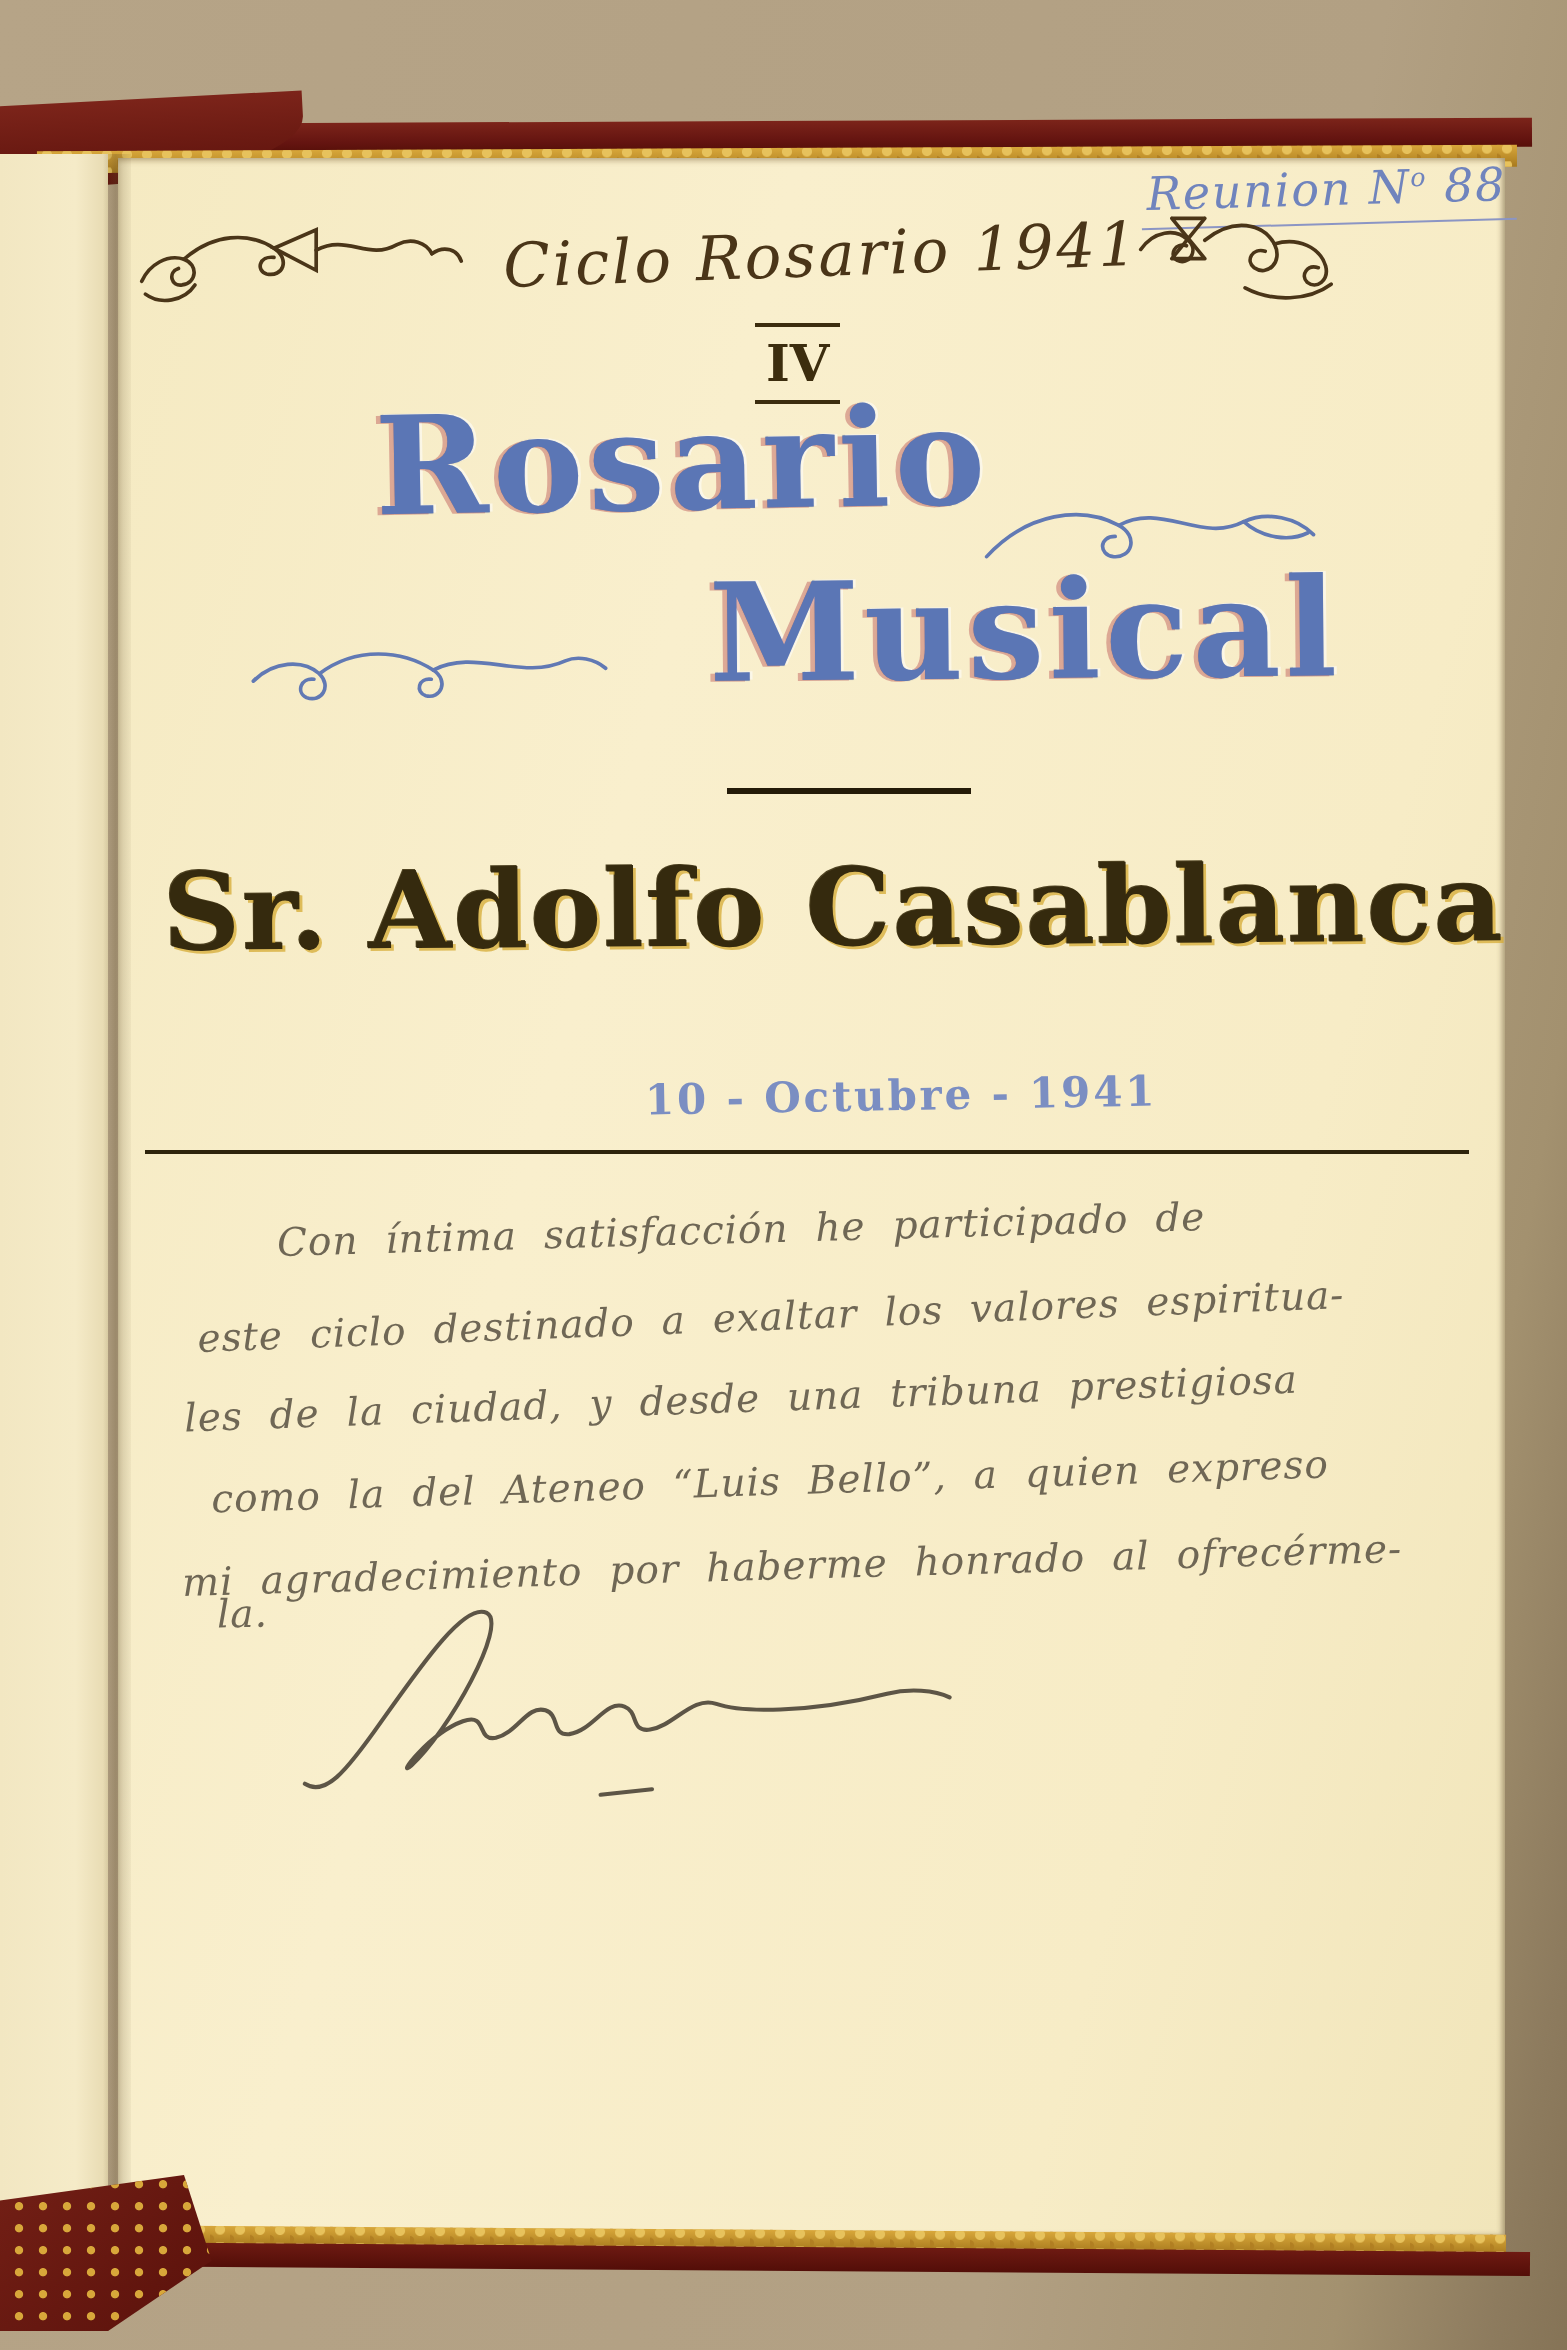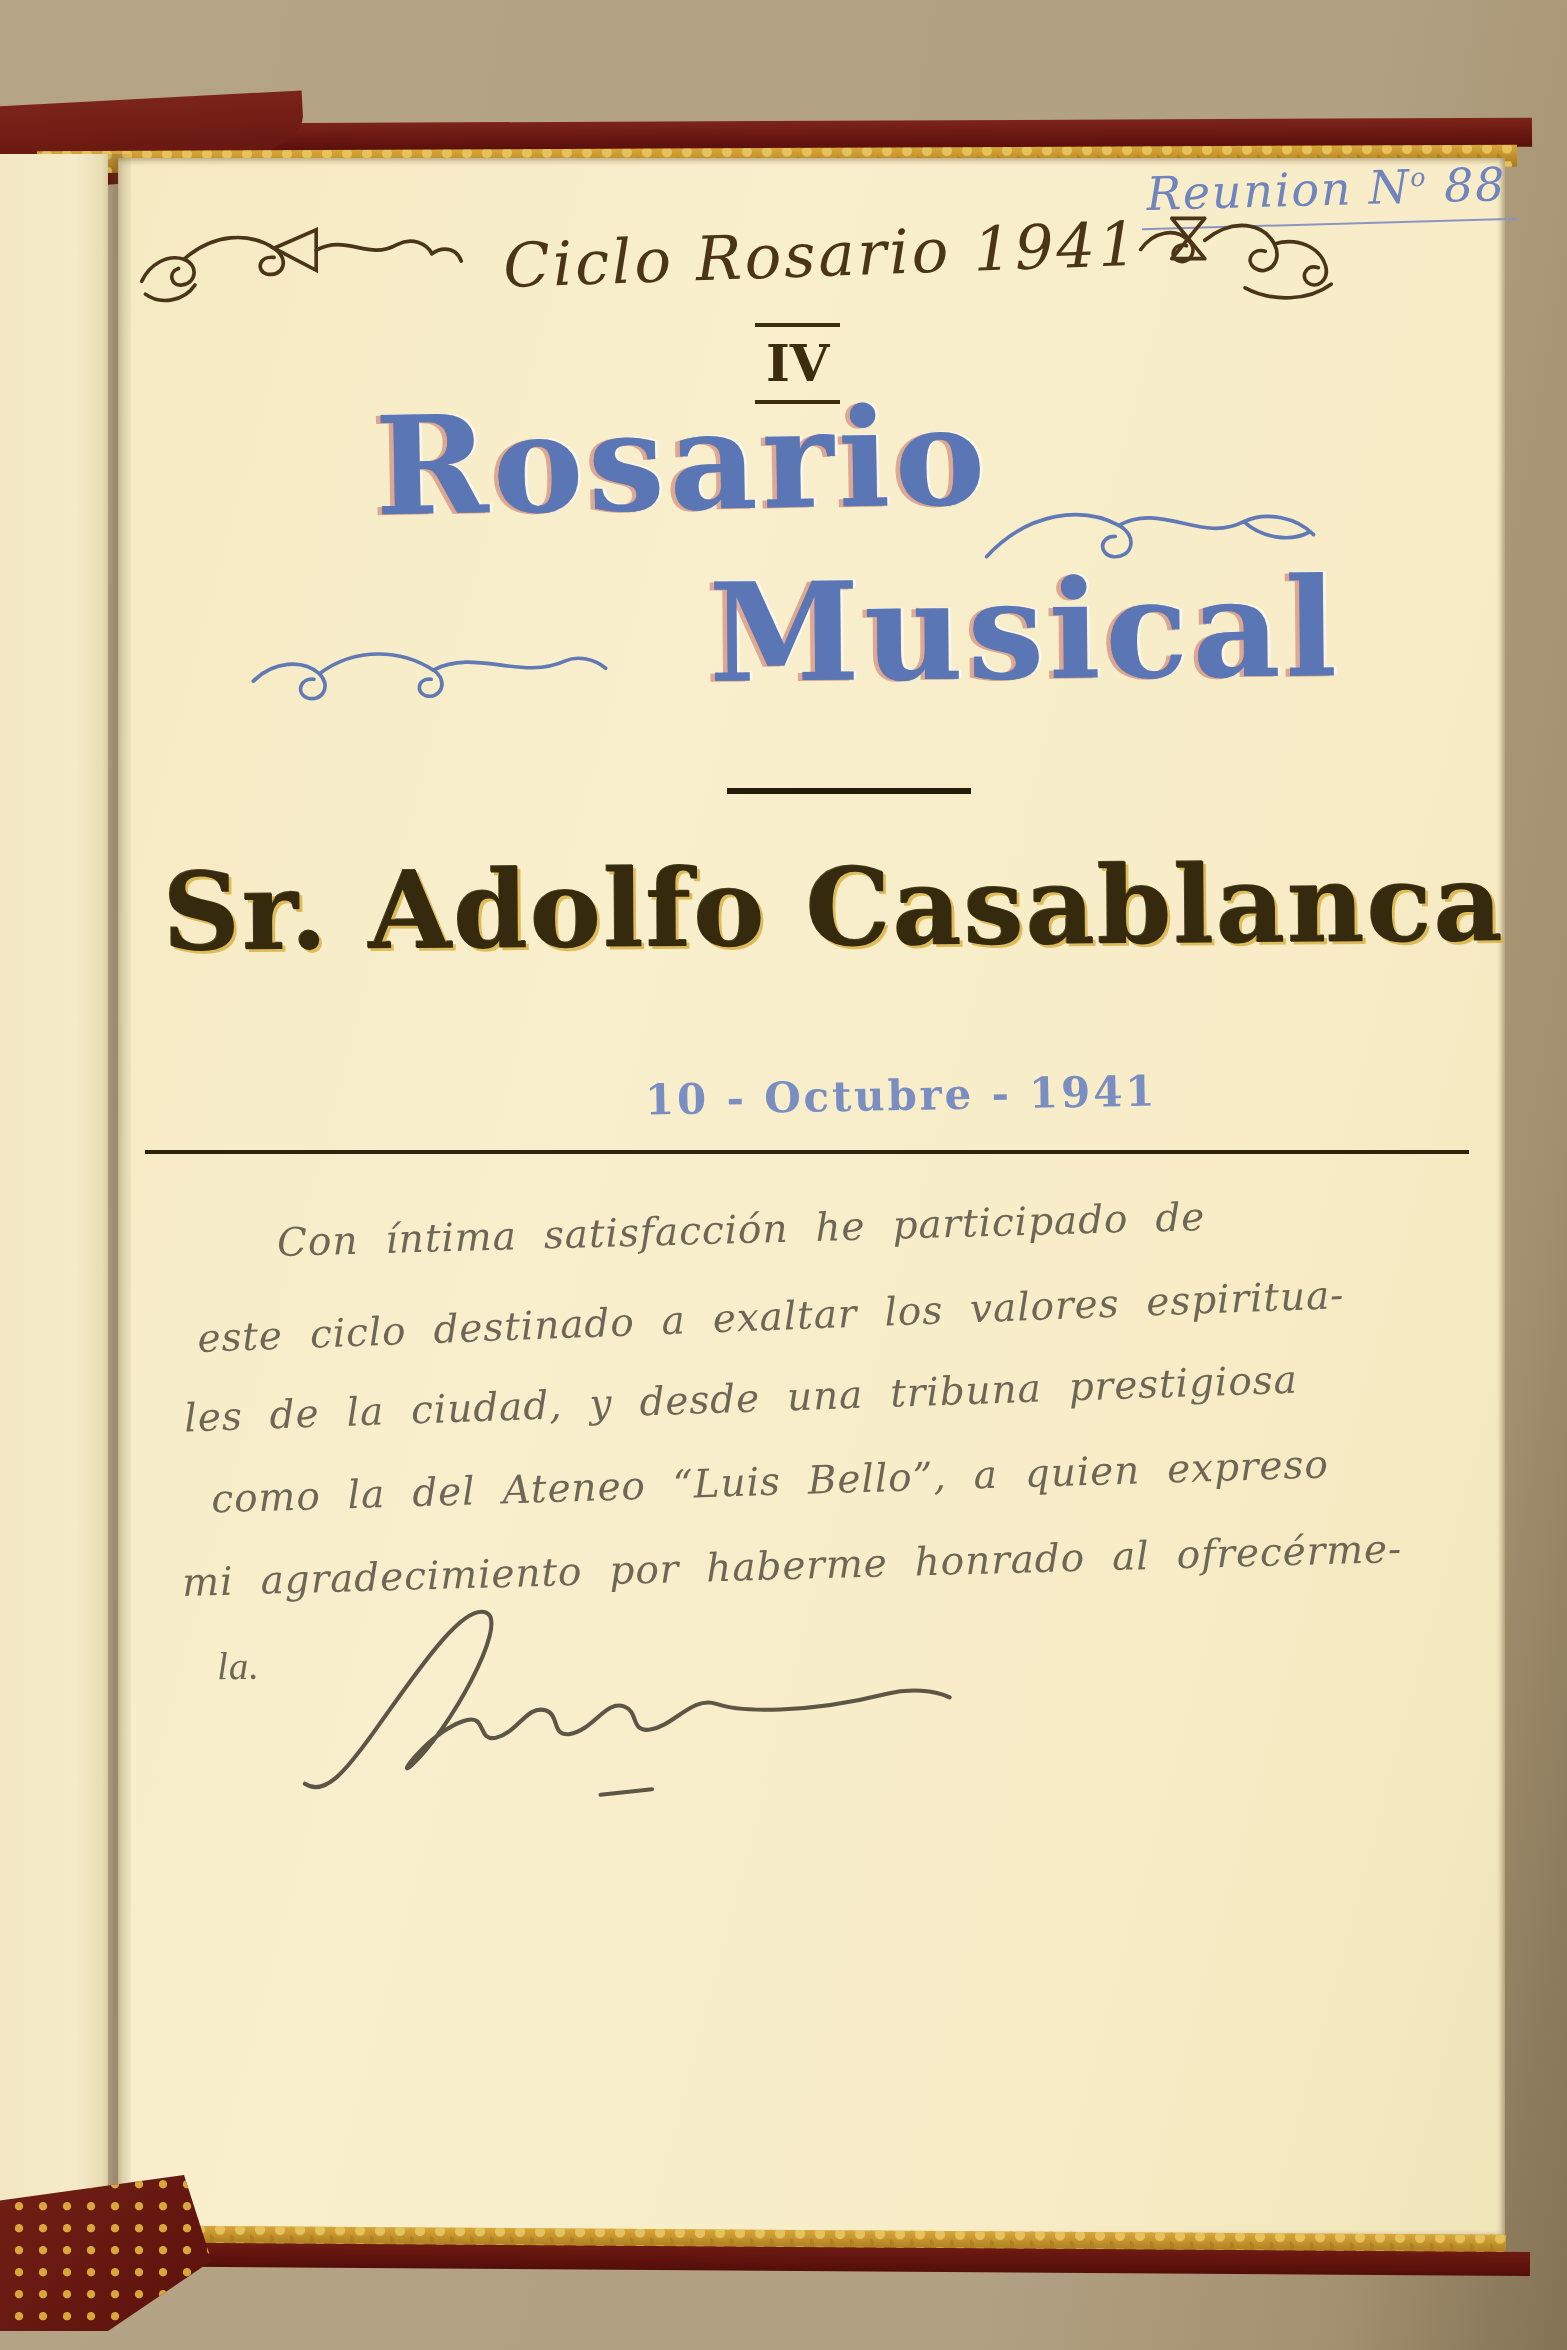--- a/index.html
+++ b/index.html
@@ -58,21 +58,21 @@
   .date{position:absolute;left:645px;top:1071px;font-size:42px;font-weight:bold;color:#7b8ec2;
     letter-spacing:2.8px;white-space:nowrap;transform:rotate(-1deg);}
   .rule{position:absolute;left:145px;top:1150px;width:1324px;height:3.7px;background:#2e240c;}
   .ms{position:absolute;font-style:italic;font-size:39px;color:#6f6755;white-space:nowrap;
     letter-spacing:0.9px;word-spacing:13.8px;line-height:1;}
   .ms1{left:277px;top:1210px;transform:rotate(-1.6deg);}
   .ms2{left:197px;top:1297px;transform:rotate(-2.2deg);}
   .ms3{left:184px;top:1379px;transform:rotate(-2deg);}
   .ms4{left:211px;top:1462px;transform:rotate(-1.8deg);}
   .ms5{left:182px;top:1546px;transform:rotate(-1.6deg);}
-  .ms6{left:217px;top:1646px;transform:rotate(-1deg);font-family:Liberation Serif, serif;}
+  .ms6{left:217px;top:1594px;transform:rotate(-1deg);}
   .signature{position:absolute;left:292px;top:1576px;}
 </style>
 </head>
 <body>
 
 <div class="photo">
 
   <div class="top-leather"></div>
   <div class="top-leather-corner"></div>
   <div class="top-gilt gilt"></div>

